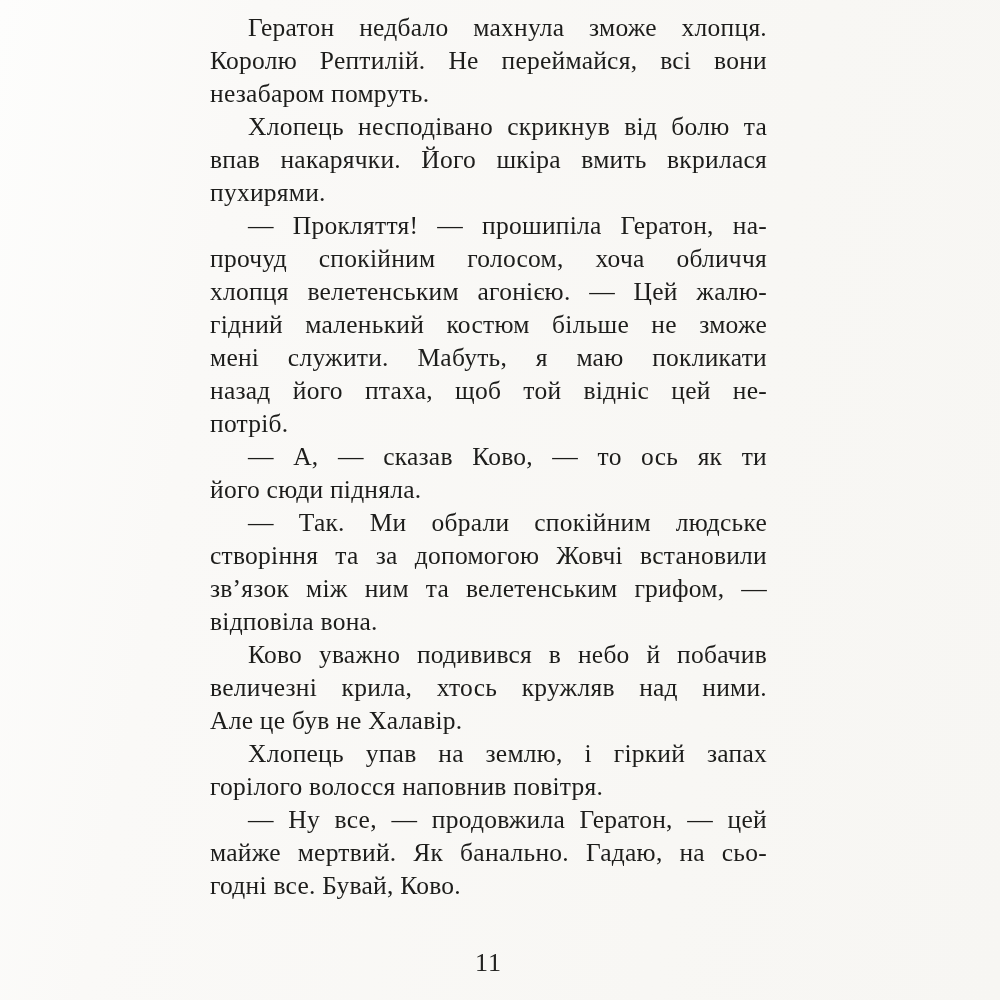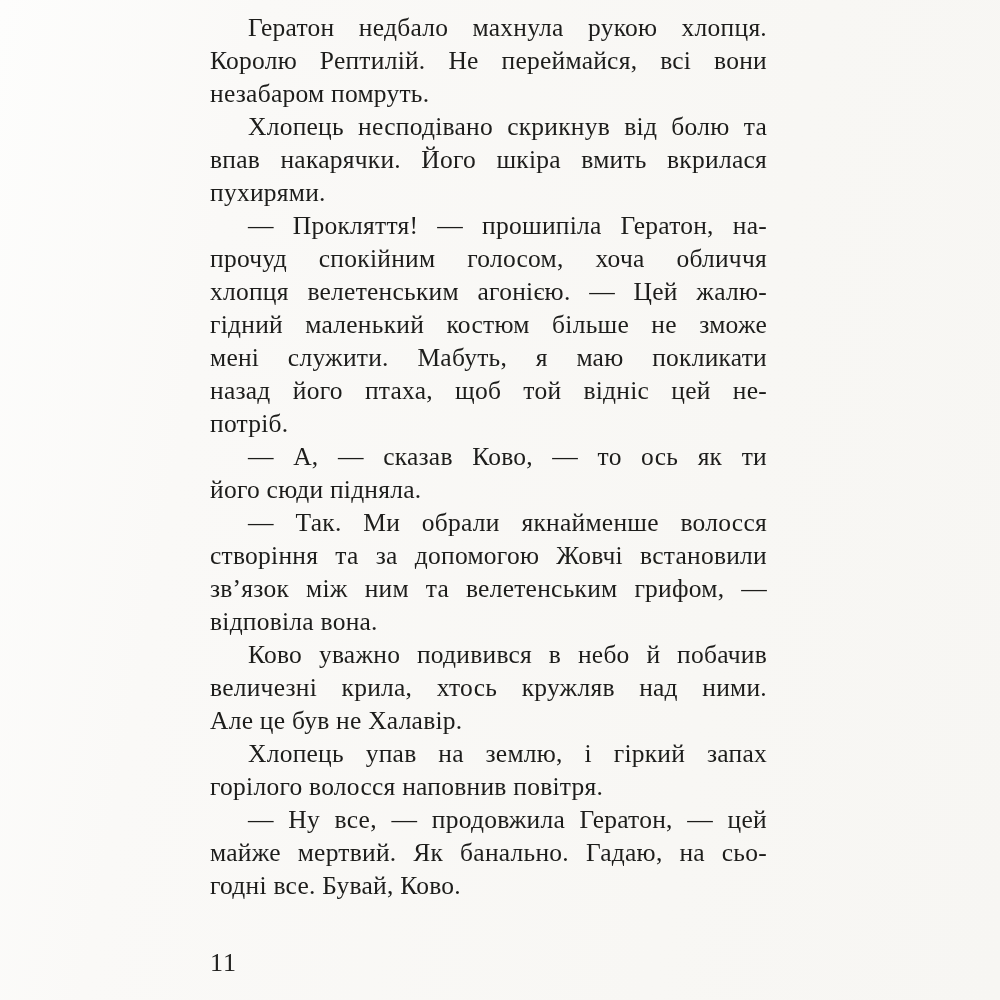--- a/index.html
+++ b/index.html
@@ -44,33 +44,34 @@
   }
   .line.end {
     text-align: center;
     text-align-last: left;
   }
   .page-number {
     position: absolute;
     left: 210px;
     width: 557px;
     top: 948px;
+    text-align: center;
     font-family: "Liberation Serif", "DejaVu Serif", serif;
     font-size: 26px;
     color: #222220;
     letter-spacing: 1px;
   }
 </style>
 </head>
 <body>
 
 <main class="page">
   <section class="text-block" id="text-block" style="color: rgb(29, 29, 27);">
       <div class="paragraph">
-        <div class="line indent">Гератон недбало махнула рукою хлопця.</div>
+        <div class="line indent">Гератон недбало махнула зможе хлопця.</div>
       </div>
       <div class="paragraph">
         <div class="line">Королю Рептилій. Не переймайся, всі вони</div>
         <div class="line end">незабаром помруть.</div>
       </div>
       <div class="paragraph">
         <div class="line indent">Хлопець несподівано скрикнув від болю та</div>
         <div class="line">впав накарячки. Його шкіра вмить вкрилася</div>
         <div class="line end">пухирями.</div>
       </div>
@@ -81,21 +82,21 @@
         <div class="line">гідний маленький костюм більше не зможе</div>
         <div class="line">мені служити. Мабуть, я маю покликати</div>
         <div class="line">назад його птаха, щоб той відніс цей не-</div>
         <div class="line end">потріб.</div>
       </div>
       <div class="paragraph">
         <div class="line indent">— А, — сказав Ково, — то ось як ти</div>
         <div class="line end">його сюди підняла.</div>
       </div>
       <div class="paragraph">
-        <div class="line indent">— Так. Ми обрали якнайменше волосся</div>
+        <div class="line indent">— Так. Ми обрали спокійним людське</div>
         <div class="line">створіння та за допомогою Жовчі встановили</div>
         <div class="line">зв’язок між ним та велетенським грифом, —</div>
         <div class="line end">відповіла вона.</div>
       </div>
       <div class="paragraph">
         <div class="line indent">Ково уважно подивився в небо й побачив</div>
         <div class="line">величезні крила, хтось кружляв над ними.</div>
         <div class="line end">Але це був не Халавір.</div>
       </div>
       <div class="paragraph">

